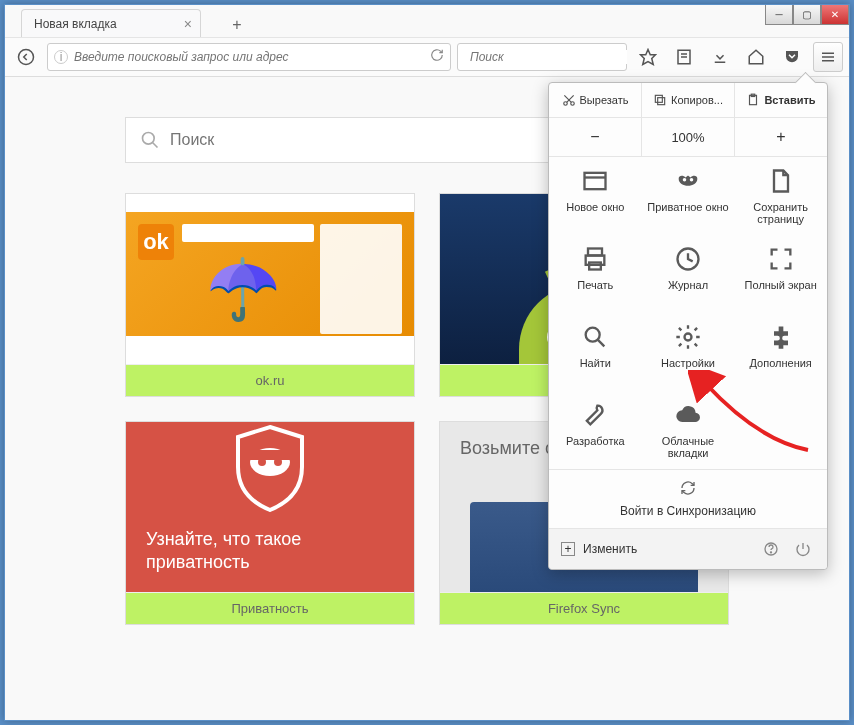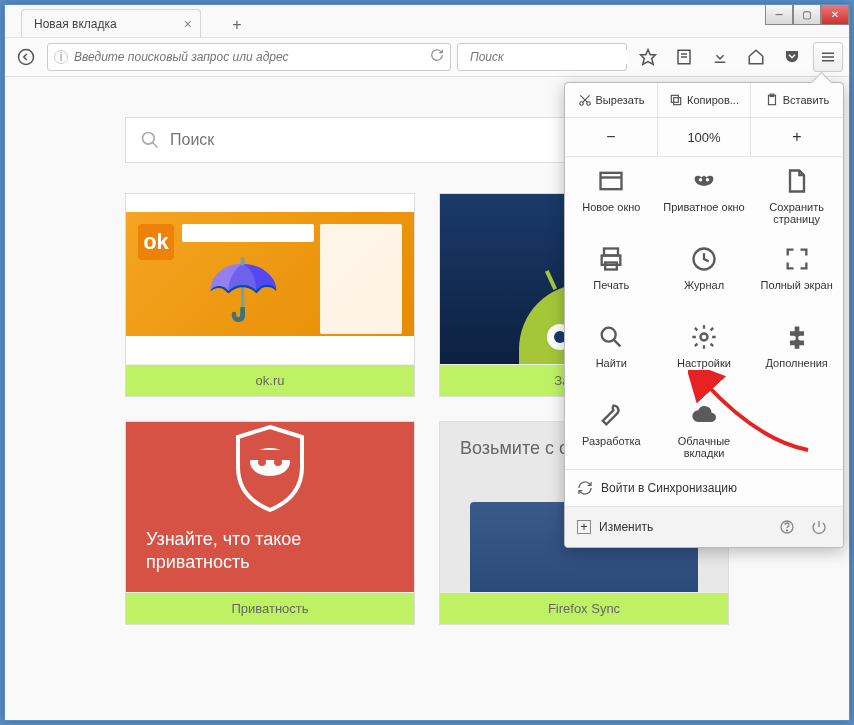--- a/index.html
+++ b/index.html
@@ -60,35 +60,35 @@
 .privacy-preview { background:#d65245; display:flex; align-items:center; padding:0 20px; gap:16px; color:#fff;flex-direction:column; }
 .shield { width:80px; height:90px; position:relative; }
 .shield svg { width:100%; height:100%; }
 .privacy-text { font-size:18px; font-weight:300; line-height:1.3; }
 
 .sync-preview { background:#e8e8e8; padding:16px 20px; color:#666; }
 .sync-text { font-size:18px; font-weight:300; }
 .devices { position:absolute; bottom:0; left:30px; right:30px; height:90px; background:linear-gradient(#3a5a8a,#2a4a7a); border-radius:4px 4px 0 0; }
 
 
-.menu-panel { position: absolute; top: 82px; right: 10px; width: 280px; background: #fdfdfd; border: 1px solid #bbb; border-radius: 4px; box-shadow: 0 4px 16px rgba(0,0,0,0.25); z-index: 100; }
+.menu-panel { position: absolute; top: 82px; right: 26px; width: 280px; background: #fdfdfd; border: 1px solid #bbb; border-radius: 4px; box-shadow: 0 4px 16px rgba(0,0,0,0.25); z-index: 100; }
 .menu-panel::before { content:""; position:absolute; top:-8px; right:14px; width:14px; height:14px; background:#fdfdfd; border-left:1px solid #bbb; border-top:1px solid #bbb; transform:rotate(45deg); }
 .menu-row { display: flex; }
 .edit-row { border-bottom: 1px solid #e5e5e5; }
 .edit-btn { flex: 1; display: flex; align-items: center; justify-content: center; gap: 4px; padding: 10px 4px; font-size: 11px; color: #333; border-right: 1px solid #e5e5e5; }
-.edit-btn:last-child { border-right: none; }
+.edit-btn:last-child { border-right: none; font-weight: bold; }
 .edit-btn svg { width: 14px; height: 14px; color: #555; }
 .zoom-row { border-bottom: 1px solid #e5e5e5; }
 .zoom-btn { flex: 1; display: flex; align-items: center; justify-content: center; padding: 10px; font-size: 16px; color: #333; border-right: 1px solid #e5e5e5; }
 .zoom-btn:last-child { border-right: none; }
 .zoom-val { font-size: 13px; }
 .grid-row { display: grid; grid-template-columns: 1fr 1fr 1fr; padding: 0; }
 .grid-item { display: flex; flex-direction: column; align-items: center; justify-content: flex-start; gap: 6px; padding: 10px 4px; font-size: 11px; color: #333; text-align: center; min-height: 78px; }
 .grid-item svg { width: 28px; height: 28px; color: #5a5a5a; }
-.sync-row { border-top: 1px solid #e5e5e5; padding: 10px 12px; display: flex; align-items: center; gap: 8px; font-size: 12px; color: #333; }
+.sync-row { border-top: 1px solid #e5e5e5; padding: 10px 12px; display: flex; align-items: center; gap: 8px; font-size: 12px; color: #333; flex-direction: column; }
 .sync-row svg { width: 16px; height: 16px; color: #666; }
 .bottom-row { border-top: 1px solid #e5e5e5; padding: 8px 12px; display: flex; align-items: center; gap: 8px; font-size: 12px; color: #333; background: #f3f3f3; border-radius: 0 0 4px 4px; }
 .bottom-row .spacer { flex: 1; }
 .bottom-row .icon-btn { width: 24px; height: 24px; display: flex; align-items: center; justify-content: center; color: #888; }
 
 
 .red-arrow { position: absolute; z-index: 200; pointer-events: none; }
 </style>
 </head>
 <body>

